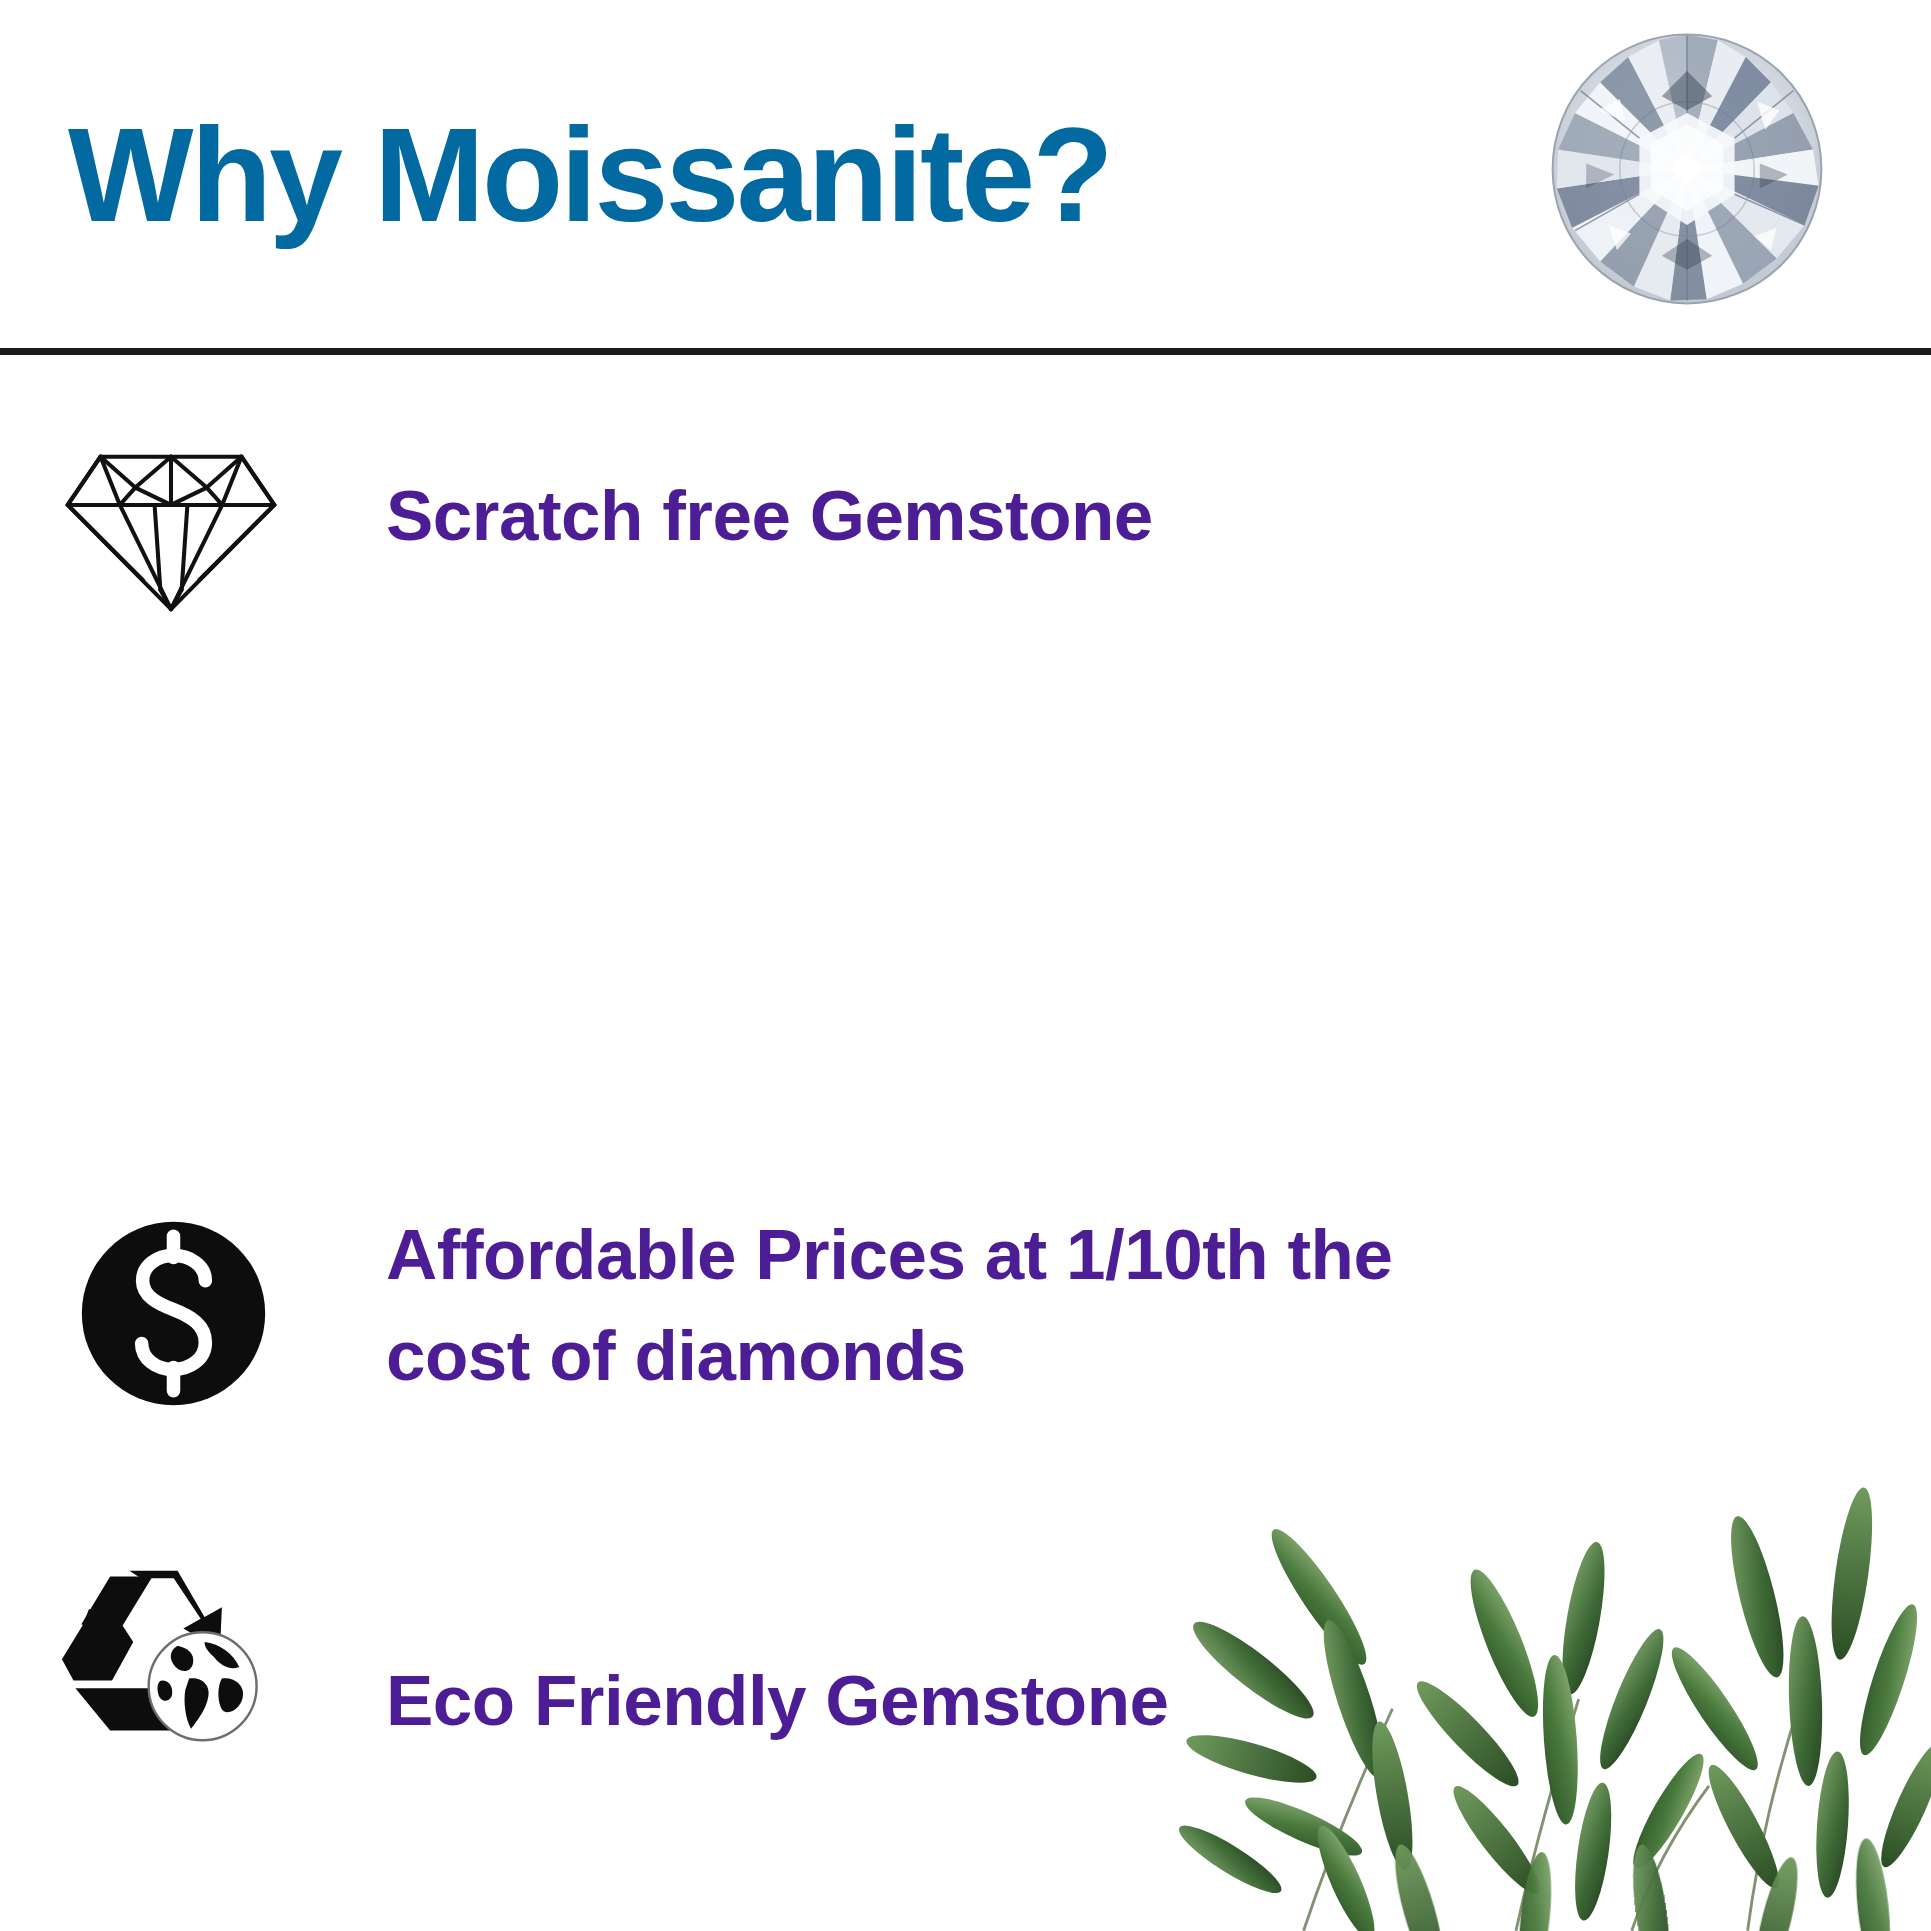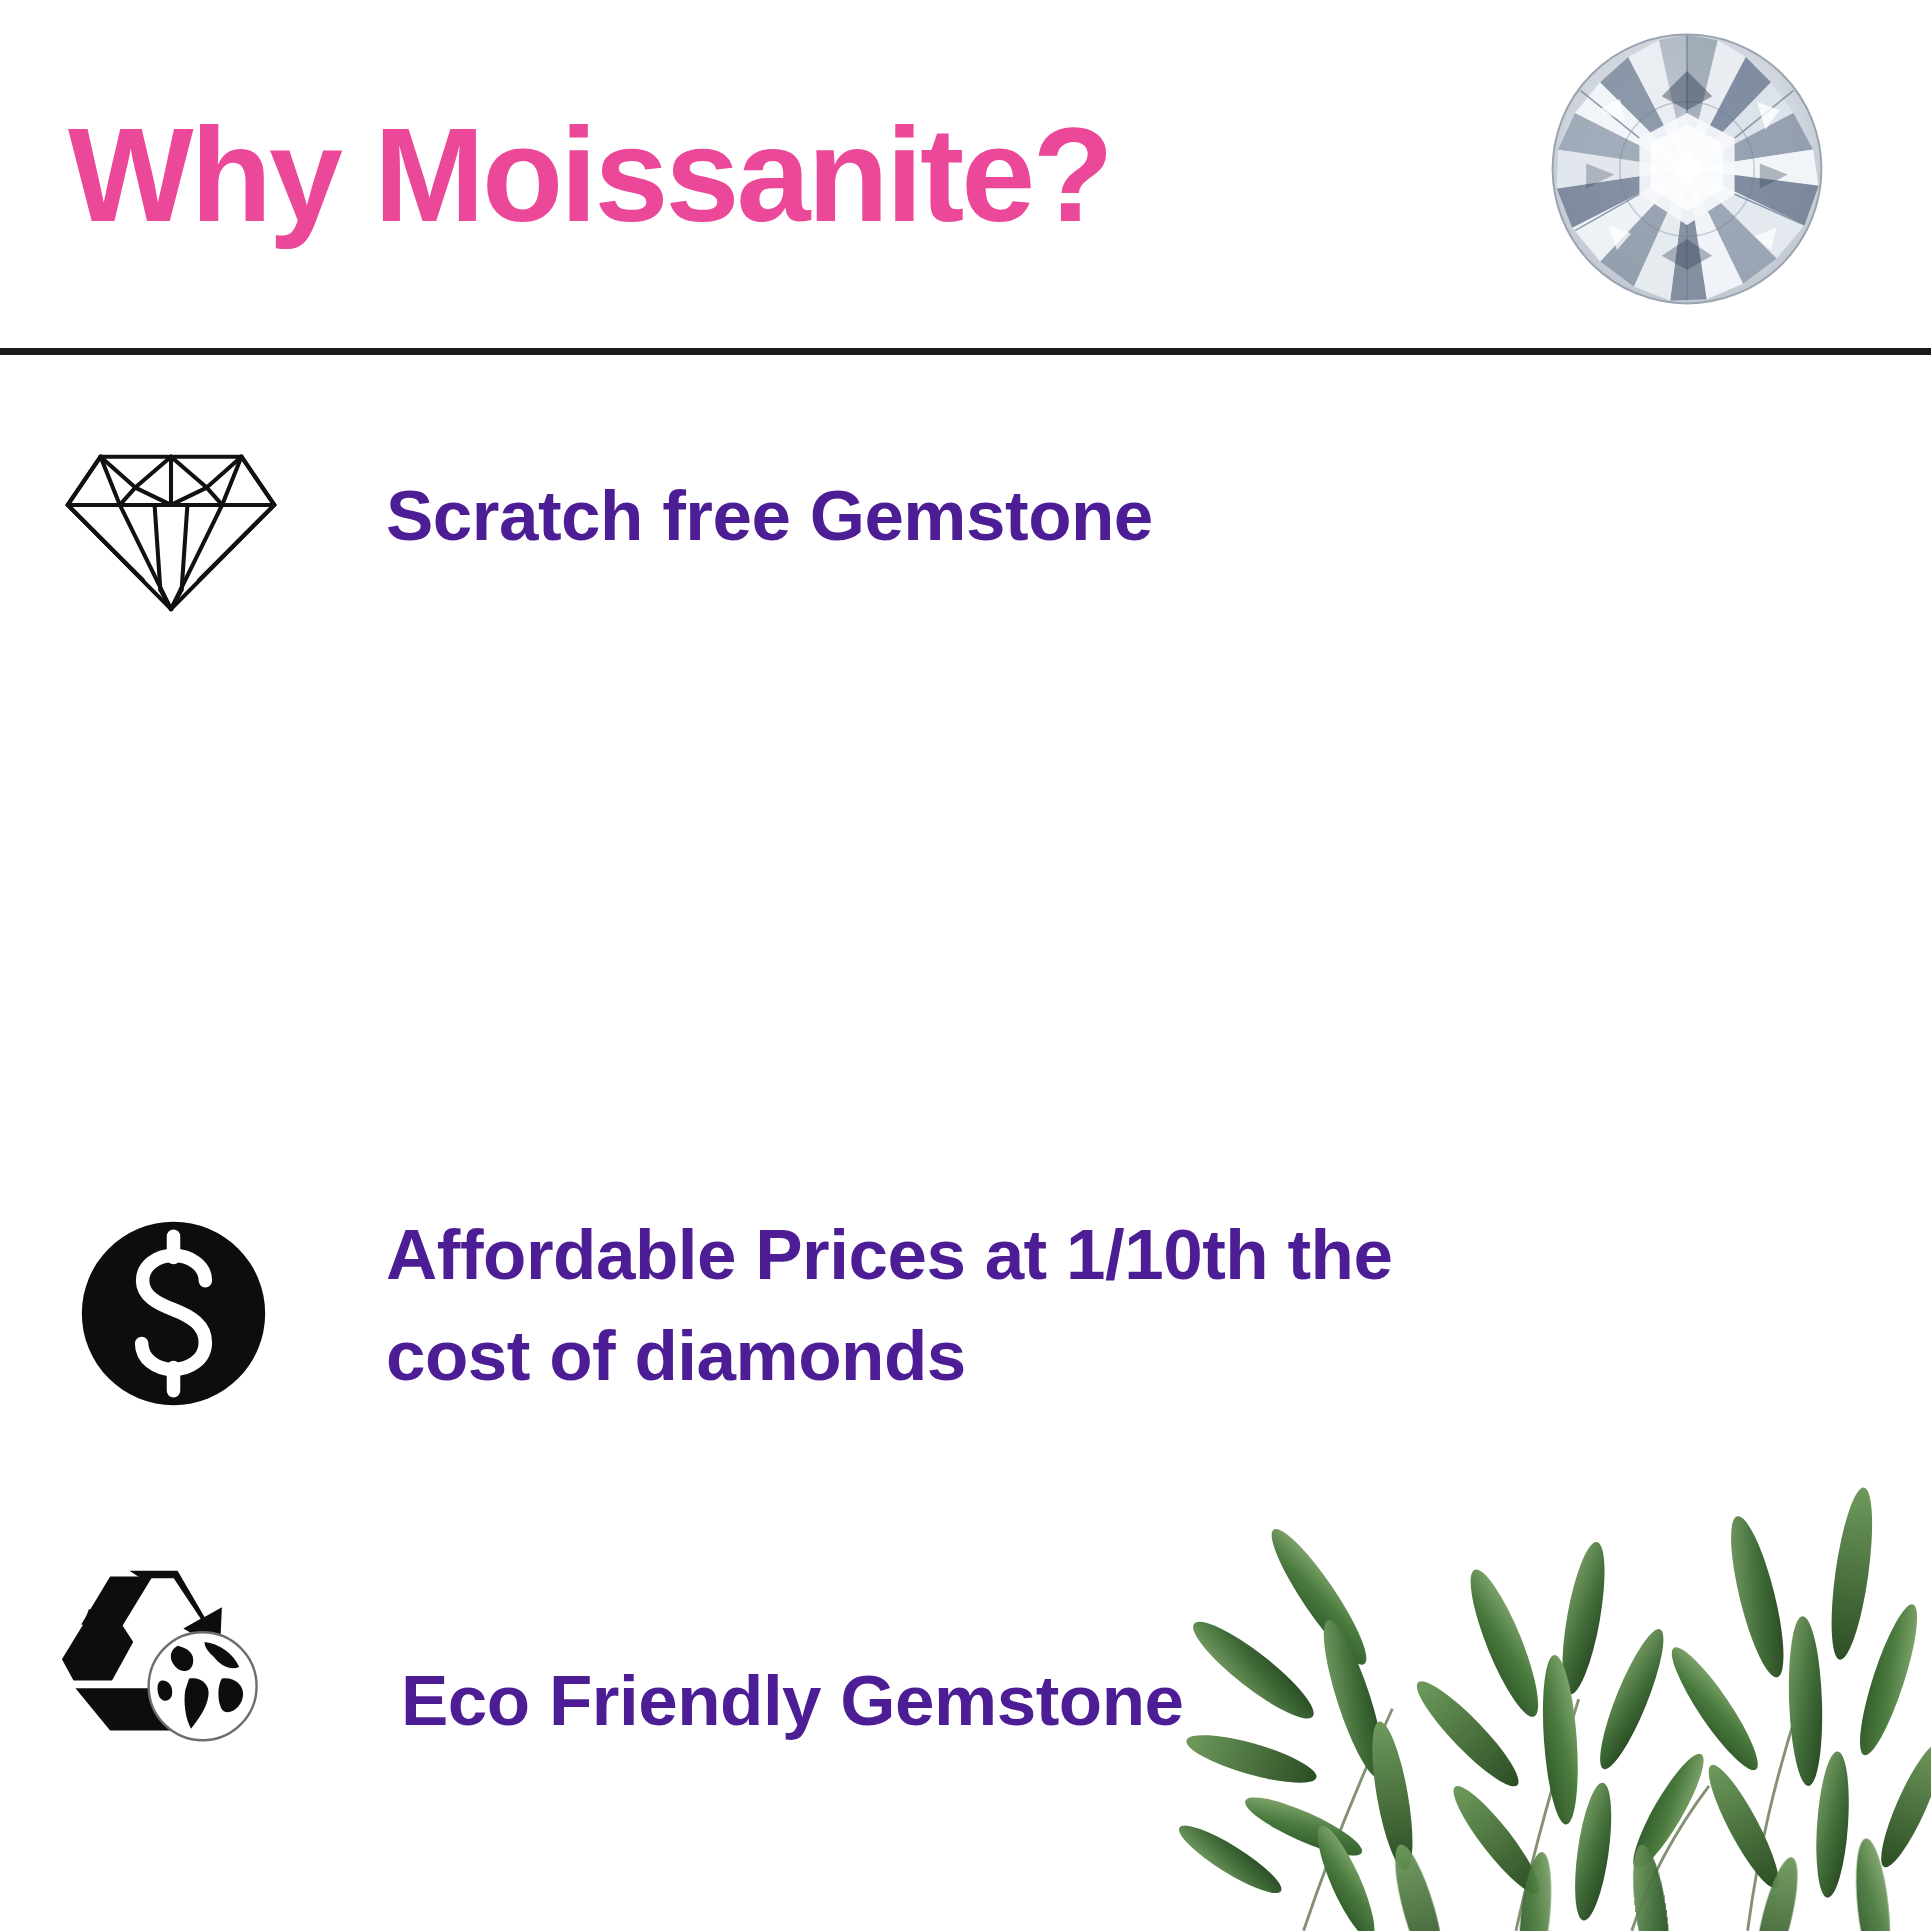--- a/index.html
+++ b/index.html
@@ -20,21 +20,21 @@
     position:absolute;
     left:0; top:0;
     width:1931px; height:351px;
   }
   #title {
     position:absolute;
     left:68px; top:109px;
     font-size:133px;
     font-weight:800;
     letter-spacing:-2.9px;
-    color:#ec4899;
+    color:#0369a1;
     line-height:1;
     white-space:nowrap;
   }
   #gem-photo {
     position:absolute;
     left:1547px; top:29px;
     width:280px; height:280px;
   }
   #gem-photo svg { display:block; width:280px; height:280px; }
 
@@ -82,21 +82,21 @@
   #row-2 .feature-text { top:19.3px; }
 
   
   #row-3 { top:1188px; height:290px; }
   #row-3 .feature-icon { left:77px; top:29px; width:193px; height:193px; }
   #row-3 .feature-text { top:17.4px; }
 
   
   #row-4 { top:1545px; height:290px; }
   #row-4 .feature-icon { left:60px; top:11.6px; width:212px; height:193px; }
-  #row-4 .feature-text { top:106px;margin-left:15px; }
+  #row-4 .feature-text { top:106px; }
 
   
   #foliage {
     position:absolute;
     right:0; bottom:0;
     width:917px; height:541px;
     pointer-events:none;
   }
   #foliage svg { display:block; width:917px; height:541px; }
 </style>

